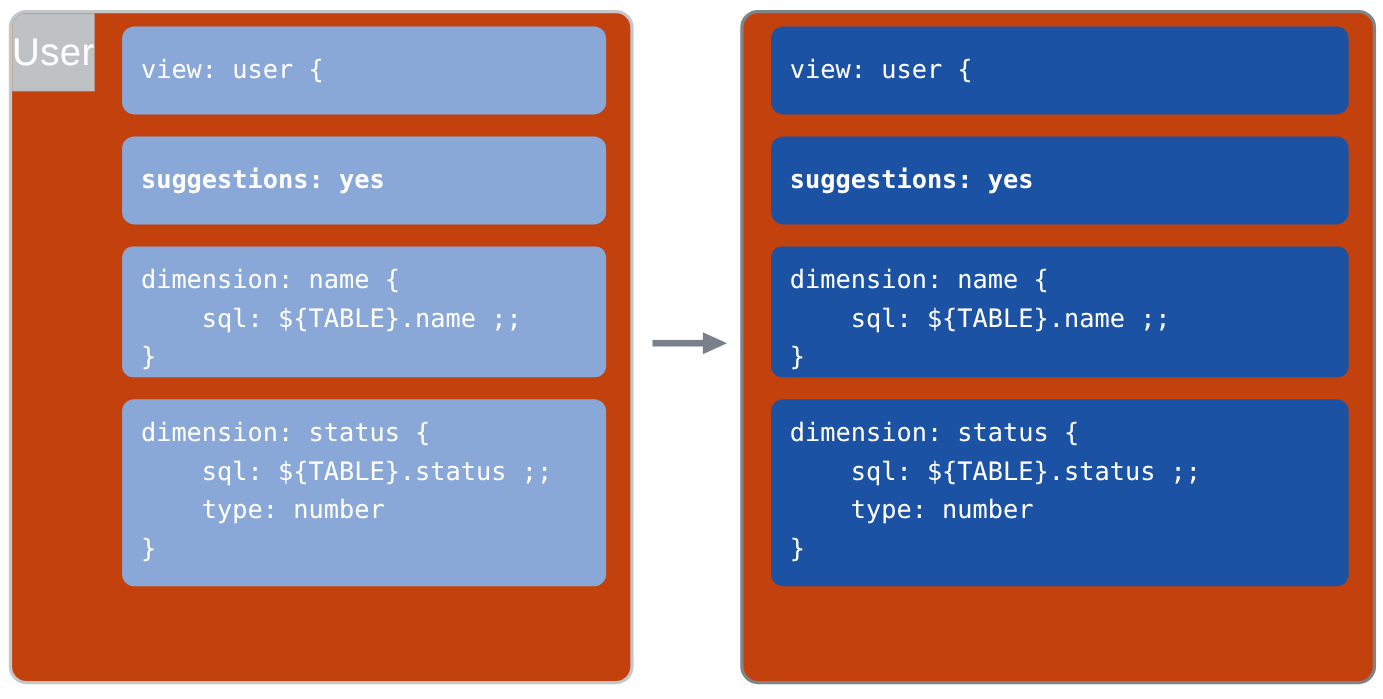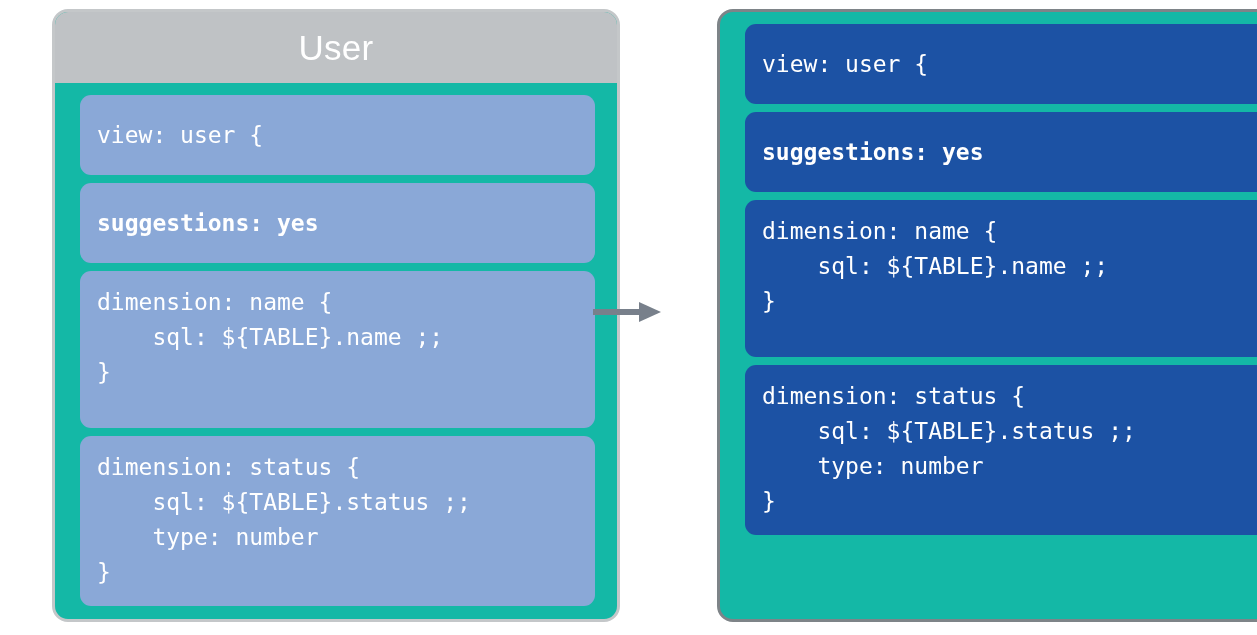--- a/index.html
+++ b/index.html
@@ -17,26 +17,25 @@
     position: relative;
     width: 1257px;
     height: 635px;
     background: #ffffff;
   }
 
   
   .panel {
     position: absolute;
     box-sizing: border-box;
-    background: #14b8a6;
+    background: #c2410c;
     border-radius: 16px;
     overflow: hidden;
     display: flex;
-    flex-direction: column;
-    margin-left: 44px;
+    flex-direction: row;
   }
   .panel-source {
     left: 8px;
     top: 9px;
     width: 568px;
     height: 613px;
     border: 3px solid #c4c7c9;
   }
   .panel-copy {
     left: 673px;
@@ -60,21 +59,21 @@
     user-select: none;
   }
   .panel-source .panel-header { background: #bfc2c5; }
   .panel-copy   .panel-header { background: #82888d; }
 
   .panel-body {
     flex: 1 1 auto;
     padding: 12px 22px 14px 25px;
     display: flex;
     flex-direction: column;
-    gap: 8px;
+    gap: 20px;
     box-sizing: border-box;
   }
 
   
   .code-block {
     border-radius: 11px;
     color: #ffffff;
     font-family: "DejaVu Sans Mono", monospace;
     font-size: 23px;
     line-height: 35px;
@@ -82,21 +81,21 @@
     padding: 14px 16px 14px 17px;
     box-sizing: border-box;
     display: flex;
     align-items: center;
   }
   .panel-source .code-block { background: #8aa8d7; }
   .panel-copy   .code-block { background: #1c52a4; }
 
   .code-block.b1 { height: 80px; }
   .code-block.b2 { height: 80px; font-weight: bold; }
-  .code-block.b3 { height: 157px; align-items: flex-start; }
+  .code-block.b3 { height: 119px; align-items: flex-start; border-radius: 10px; }
   .code-block.b4 { height: 170px; align-items: flex-start; }
 
   
   .arrow {
     position: absolute;
     left: 593px;
     top: 301px;
     width: 68px;
     height: 22px;
   }

